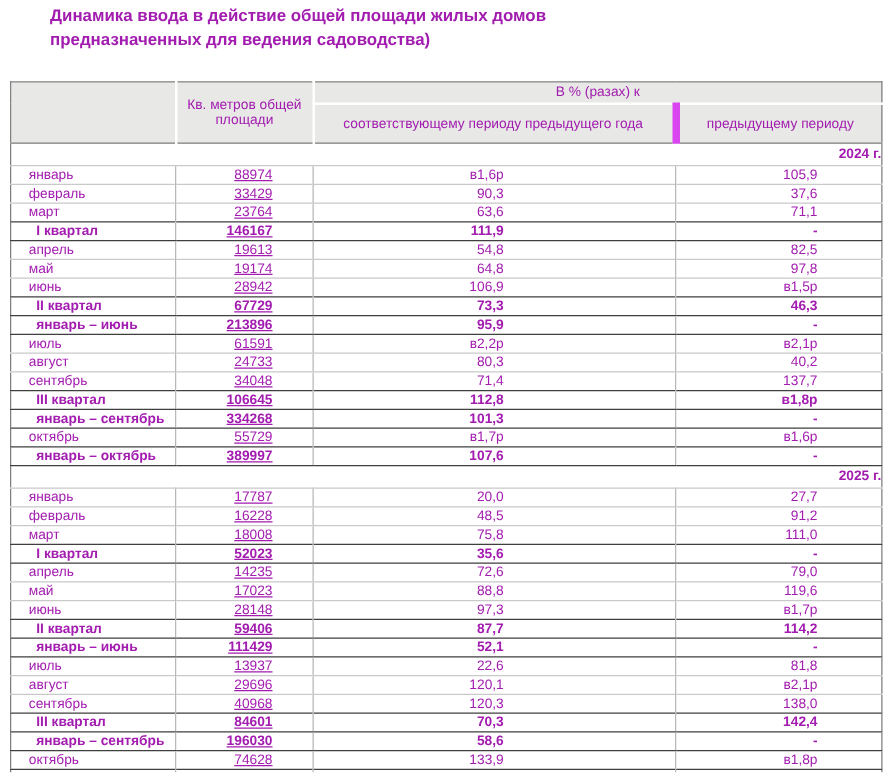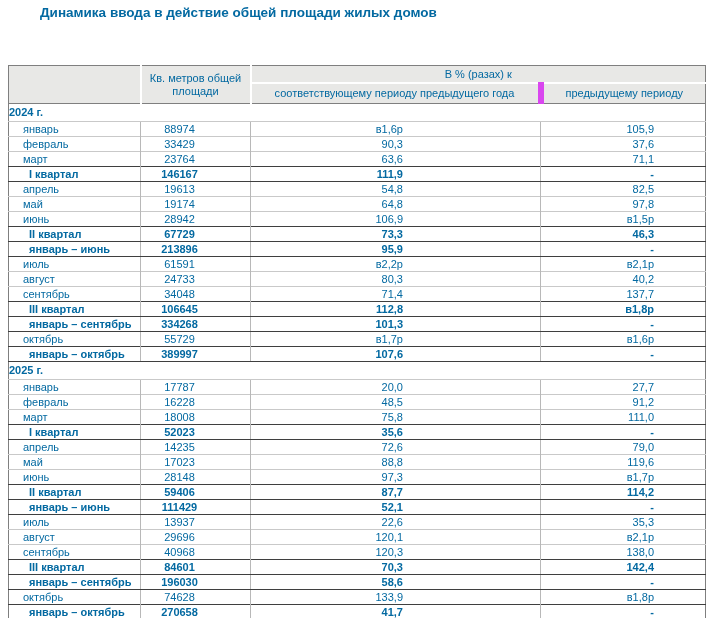--- a/index.html
+++ b/index.html
@@ -2,21 +2,21 @@
 <html><head>
 <meta charset="utf-8">
 <style>
   html, body { margin: 0; padding: 0; background: #ffffff; }
   #page {
     position: relative;
     width: 712px;
     height: 618px;
     background: #ffffff;
     font-family: "Liberation Sans", sans-serif;
-    color: #0369a1;
+    color: #a21caf;
     overflow: hidden;
   }
   #title-block {
     position: absolute;
     left: 40px;
     top: 3px;
     font-size: 13.5px;
     font-weight: 700;
     line-height: 19px;
     white-space: nowrap;
@@ -37,56 +37,57 @@
   
   thead th {
     background: #e8e8e6;
     font-weight: 400;
     padding: 0 2px;
     text-align: center;
     vertical-align: middle;
     border-bottom: 1px solid #7f7f7f;
   }
   thead tr.h1 { height: 17px; margin-left: 48px; }
-  thead tr.h2 { height: 21px; }
+  thead tr.h2 { height: 32px; }
   th.th-sqm  { border-left: 2px solid #ffffff; }
   th.th-pct  { border-left: 2px solid #ffffff; border-bottom: 2px solid #ffffff; }
   th.th-py   { border-left: 2px solid #ffffff; }
   th.th-pp   { border-left: 6px solid #d946ef; }
 
   
   tbody td {
     padding: 0;
     vertical-align: middle;
     border-top: 1px solid #c9c9c9;
     background: #ffffff;
   }
   tbody tr { height: 15px; }
   tbody tr.year-row { height: 18px; }
   tbody td.c1, tbody td.c2, tbody td.c3 { border-left: 1px solid #b8b8b8; }
   td.c0 { text-align: left;  padding-left: 14px; }
-  td.c1 { text-align: center; padding-right: 32px; }
+  td.c1 { text-align: right; padding-right: 32px; text-decoration: underline; }
   td.c2 { text-align: right; padding-right: 137px; }
   td.c3 { text-align: right; padding-right: 51px; padding-left: 14px; }
   tr.sum-row td { font-weight: 700; border-top: 1px solid #3f3f3f; border-bottom: 1px solid #3f3f3f; }
   tr.sum-row td.c0 { padding-left: 20px; }
   tr.year-row td {
     font-weight: 700;
-    text-align: left;
+    text-align: right;
     border-top: 1px solid #3f3f3f;
     border-bottom: 1px solid #c9c9c9;
   }
 </style>
 </head>
 <body>
 
 <div id="page">
 
   <div id="title-block">
     <div>Динамика ввода в действие общей площади жилых домов</div>
+    <div>предназначенных для ведения садоводства)</div>
   </div>
 
   <table id="main-table">
     <colgroup>
       <col style="width:132px">
       <col style="width:110px">
       <col style="width:290px">
       <col style="width:165px">
     </colgroup>
     <thead>
@@ -254,21 +255,21 @@
         <tr class="sum-row">
           <td class="c0">январь – июнь</td>
           <td class="c1">111429</td>
           <td class="c2">52,1</td>
           <td class="c3">-</td>
         </tr>
         <tr class="data-row">
           <td class="c0">июль</td>
           <td class="c1">13937</td>
           <td class="c2">22,6</td>
-          <td class="c3">35,3</td>
+          <td class="c3">81,8</td>
         </tr>
         <tr class="data-row">
           <td class="c0">август</td>
           <td class="c1">29696</td>
           <td class="c2">120,1</td>
           <td class="c3">в2,1р</td>
         </tr>
         <tr class="data-row">
           <td class="c0">сентябрь</td>
           <td class="c1">40968</td>

